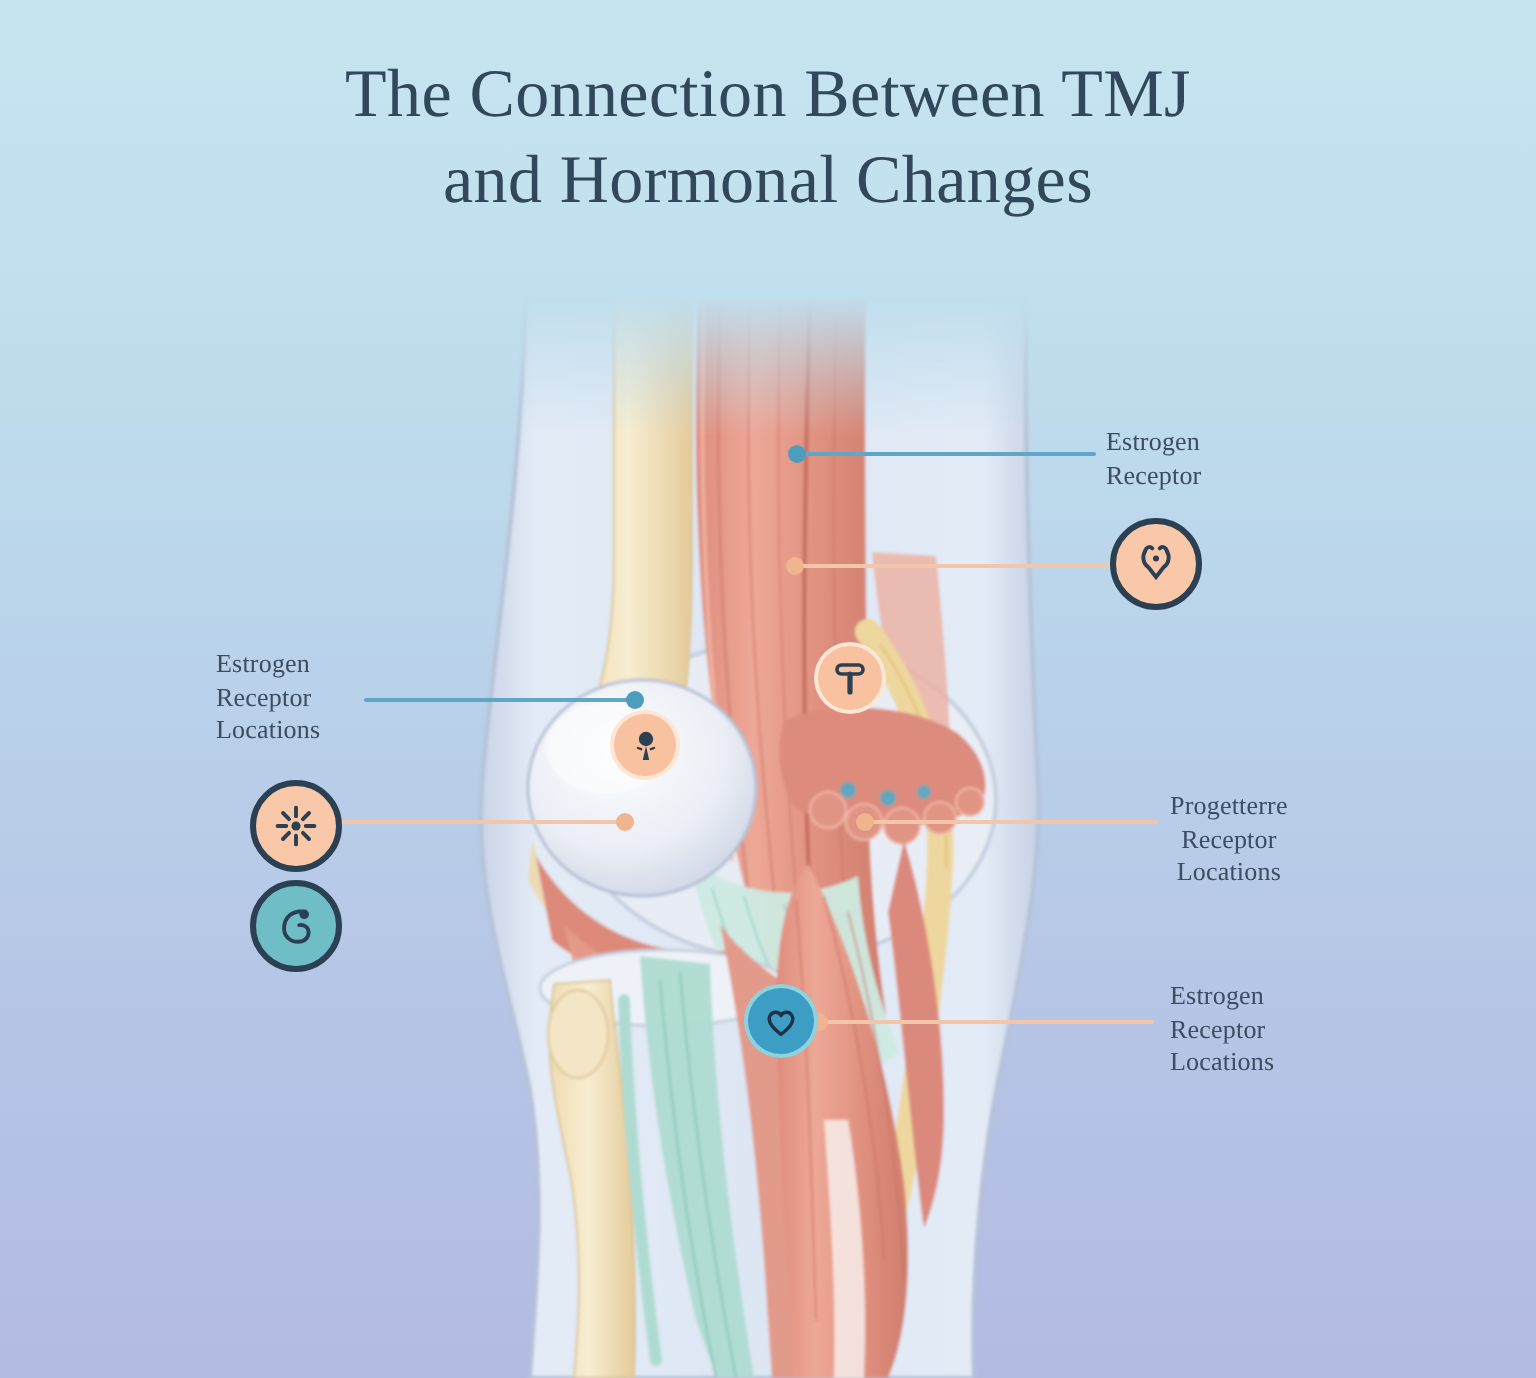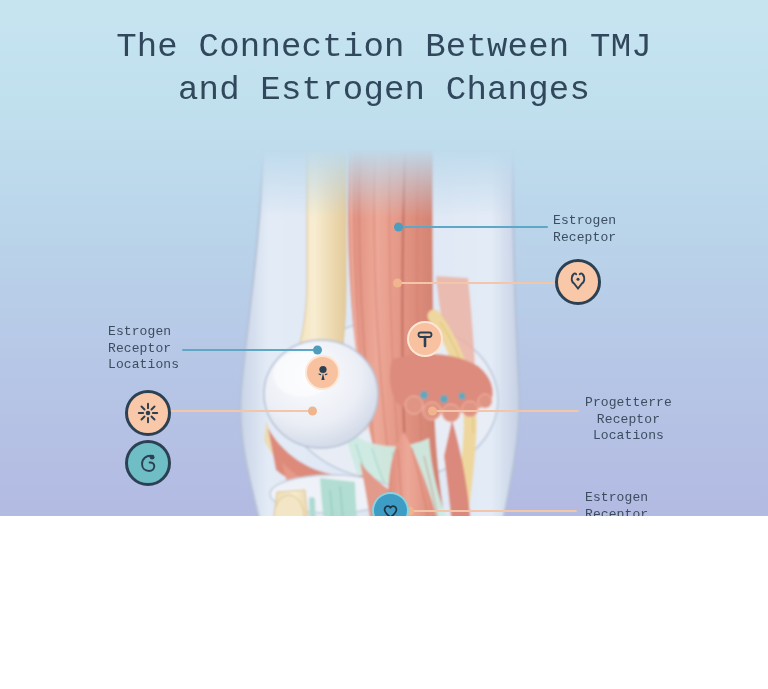--- a/index.html
+++ b/index.html
@@ -1,19 +1,19 @@
 <!DOCTYPE html>
 <html><head>
 <meta charset="utf-8">
 <style>
   html,body { margin:0; padding:0; }
   .canvas {
-    position:relative; width:768px; height:516px; overflow:hidden;
+    position:relative; width:768px; height:689px; overflow:hidden;
     background: linear-gradient(180deg, #c6e4f0 0%, #c1e0ee 20%, #bad4ea 45%, #b6c6e6 72%, #b3bae2 100%);
-    font-family:Liberation Mono, monospace;
+    font-family:Liberation Serif, serif;
   }
   .title {
     position:absolute; top:26px; left:0; width:100%; text-align:center;
     font-size:34px; line-height:43px; font-weight:500; color:#31475c; letter-spacing:.2px;
   }
   .anatomy-wrap {
     position:absolute; inset:0;
     -webkit-mask-image: linear-gradient(to bottom, transparent 148px, #000 218px);
             mask-image: linear-gradient(to bottom, transparent 148px, #000 218px);
   }
@@ -42,21 +42,21 @@
   .badge.small-peach { background:#f8c2a0; border:2px solid rgba(255,236,222,.85); }
   .badge svg { display:block; }
 </style>
 </head>
 <body>
 
 <div class="canvas">
 
   <div class="title">
     <div>The Connection Between TMJ</div>
-    <div>and Estrogen Changes</div>
+    <div>and Hormonal Changes</div>
   </div>
 
   <div class="anatomy-wrap">
     <svg viewBox="0 0 768 689" width="768" height="689">
       <defs>
         <linearGradient id="skinG" x1="0" y1="0" x2="1" y2="0">
           <stop offset="0" stop-color="#c9d4e7"></stop>
           <stop offset="0.10" stop-color="#e3ebf6"></stop>
           <stop offset="0.5" stop-color="#dde6f3"></stop>
           <stop offset="0.90" stop-color="#e3ebf6"></stop>

